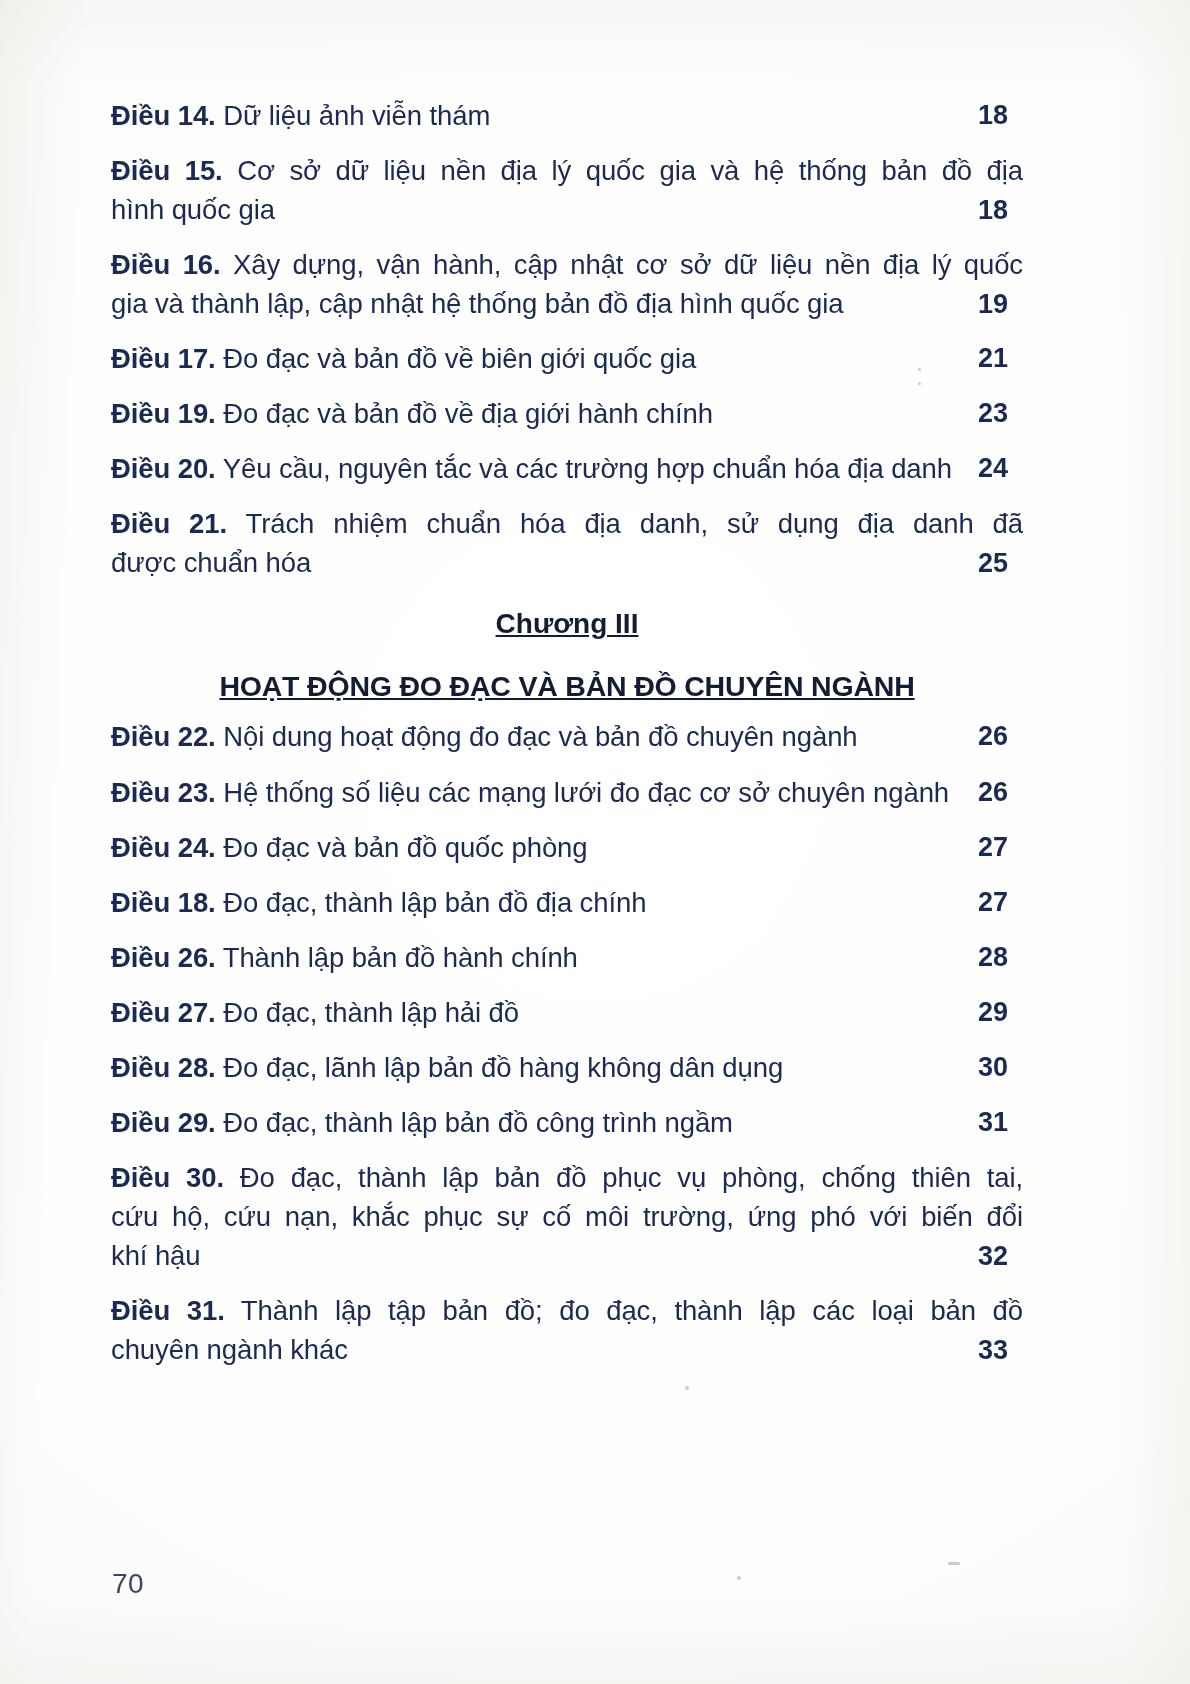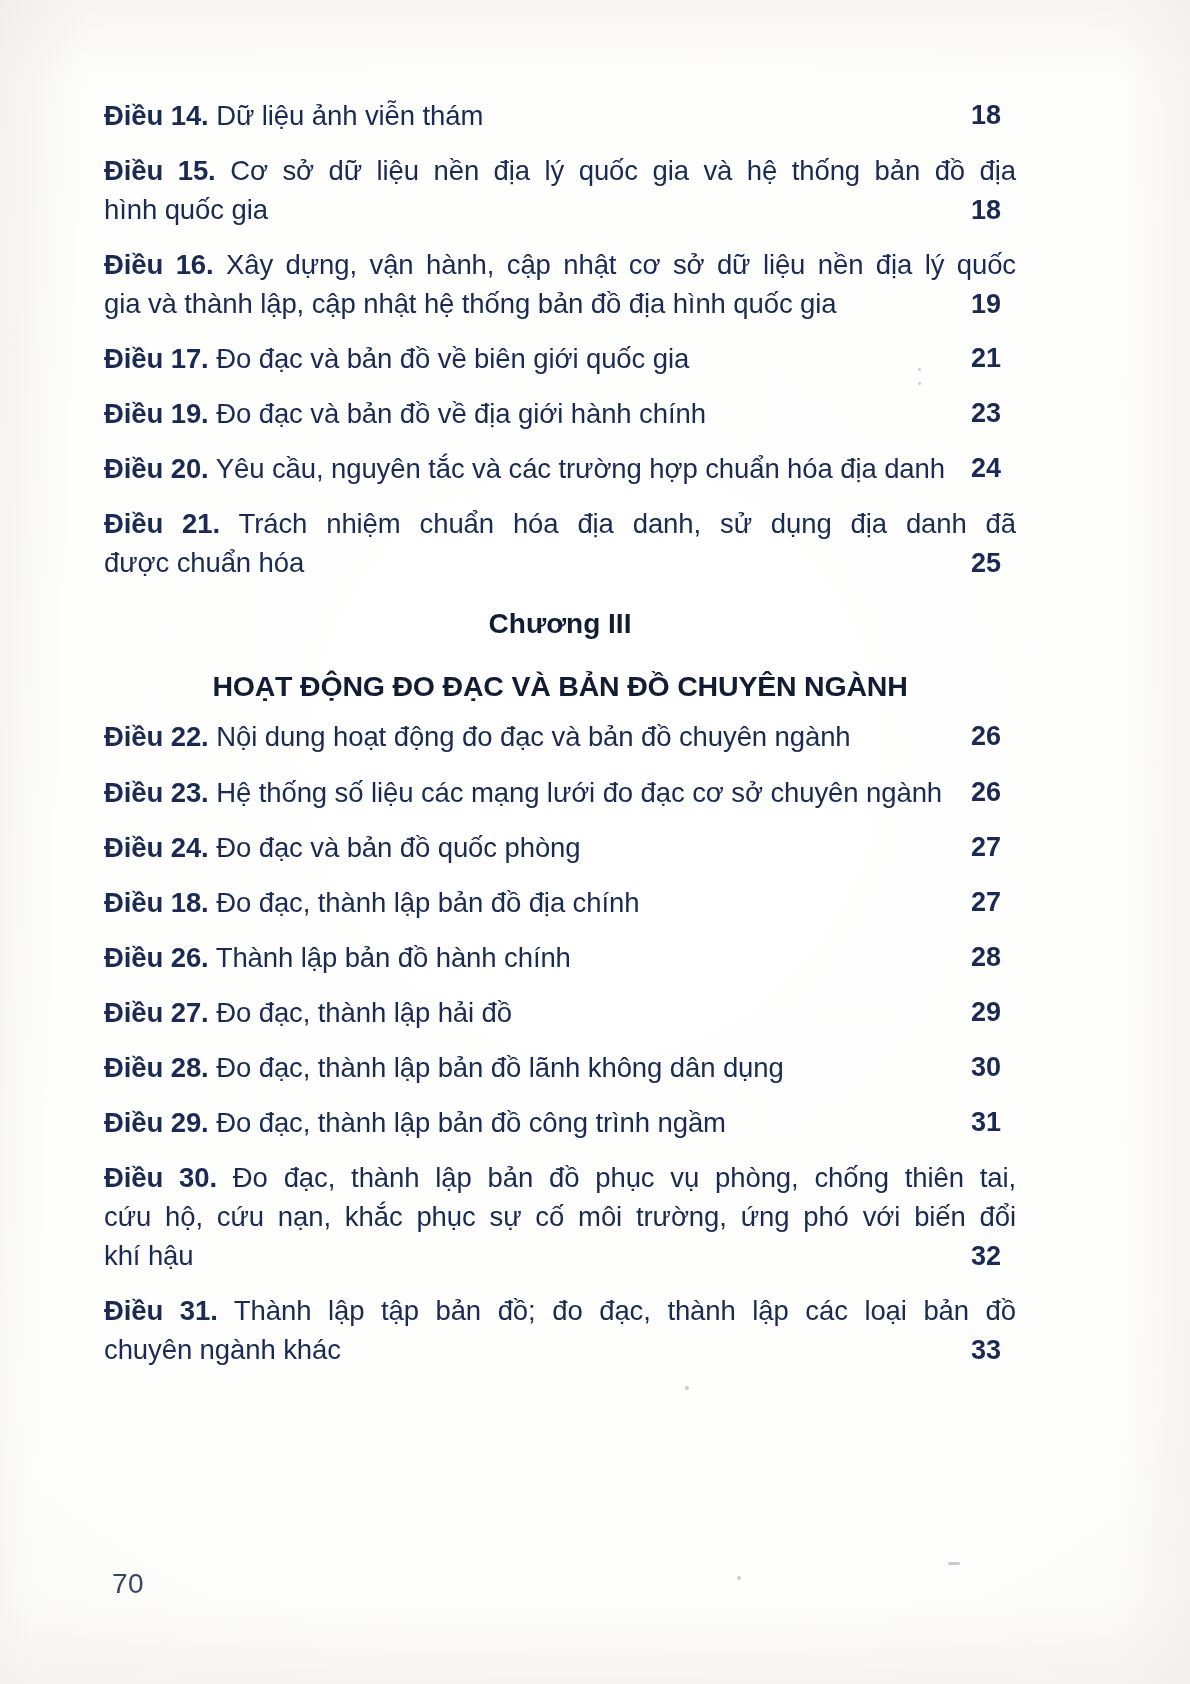--- a/index.html
+++ b/index.html
@@ -31,21 +31,21 @@
     pointer-events: none;
     background:
       linear-gradient(92deg, rgba(235,233,228,.55) 0%, rgba(255,255,255,0) 7%),
       linear-gradient(270deg, rgba(238,236,231,.5) 0%, rgba(255,255,255,0) 6%),
       linear-gradient(180deg, rgba(240,238,234,.45) 0%, rgba(255,255,255,0) 5%),
       linear-gradient(0deg, rgba(240,238,234,.5) 0%, rgba(255,255,255,0) 5%);
   }
 
   .content {
     position: absolute;
-    left: 104px;
+    left: 111px;
     top: 96px;
     width: 912px;
   }
 
   
   .toc-entry {
     position: relative;
     color: #1b2a52;
     font-size: 27.5px;
     line-height: 1.42;
@@ -84,20 +84,21 @@
 
   
   .num-first .pageno { top: 0; }
   .num-last  .pageno { bottom: 0; }
 
   
   .chapter {
     text-align: center;
     color: #121c33;
     margin: 26px 0 14px 0;
+    text-decoration: underline;
   }
   .chapter-no {
     font-size: 28px;
     font-weight: 700;
     letter-spacing: 0px;
     margin-bottom: 14px;
   }
   .chapter-title {
     font-size: 28.5px;
     font-weight: 700;
@@ -224,21 +225,21 @@
           <span class="pageno">28</span>
         </div>
         <div class="toc-entry num-first">
           <span class="lines">
             <span class="toc-line"><span class="art-label">Điều 27.</span> <span class="art-title">Đo đạc, thành lập hải đồ</span></span>
           </span>
           <span class="pageno">29</span>
         </div>
         <div class="toc-entry num-first">
           <span class="lines">
-            <span class="toc-line"><span class="art-label">Điều 28.</span> <span class="art-title">Đo đạc, thành lập bản đồ lãnh không dân dụng</span></span>
+            <span class="toc-line"><span class="art-label">Điều 28.</span> <span class="art-title">Đo đạc, lãnh lập bản đồ hàng không dân dụng</span></span>
           </span>
           <span class="pageno">30</span>
         </div>
         <div class="toc-entry num-first">
           <span class="lines">
             <span class="toc-line"><span class="art-label">Điều 29.</span> <span class="art-title">Đo đạc, thành lập bản đồ công trình ngầm</span></span>
           </span>
           <span class="pageno">31</span>
         </div>
         <div class="toc-entry num-last">

